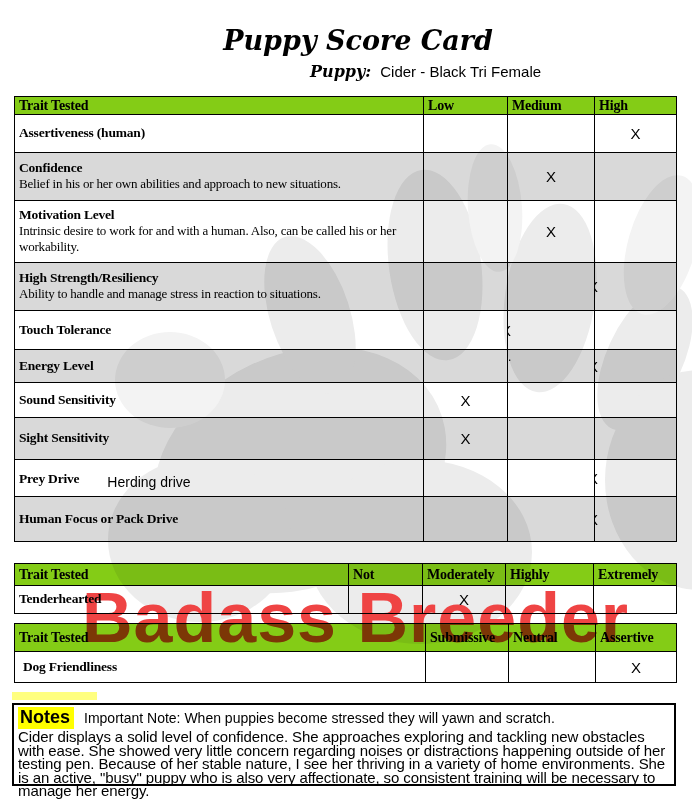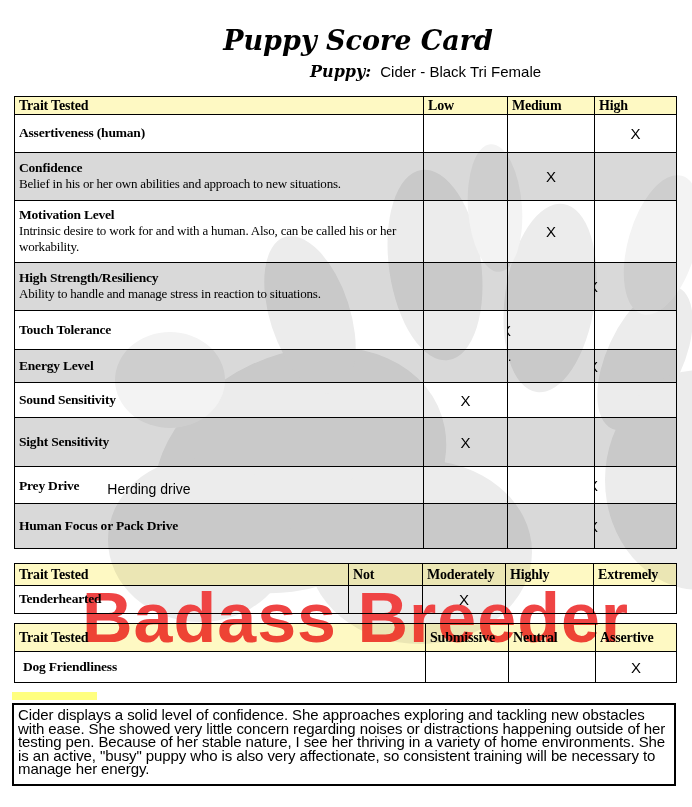--- a/index.html
+++ b/index.html
@@ -13,42 +13,42 @@
     font-family:"DejaVu Serif",serif;font-style:italic;font-weight:bold;font-size:27px;
     letter-spacing:0px;
   }
   .puppy-line{position:absolute;top:62px;left:310px;white-space:nowrap;}
   .puppy-label{font-family:"DejaVu Serif",serif;font-style:italic;font-weight:bold;font-size:16px;}
   .puppy-value{font-family:"Liberation Sans",sans-serif;font-size:15px;margin-left:9px;}
   
   table.score{border-collapse:collapse;table-layout:fixed;position:absolute;left:14px;}
   table.score th,table.score td{border:1.5px solid #000;padding:0;overflow:hidden;}
   table.score th{
-    background:#fef9c3;font-family:"Liberation Serif",serif;font-weight:bold;font-size:14px;
+    background:#84cc16;font-family:"Liberation Serif",serif;font-weight:bold;font-size:14px;
     text-align:left;padding-left:4px;letter-spacing:-0.2px;
   }
   th.center{text-align:center;padding-left:0;}
   td.val-td{vertical-align:middle;text-align:center;font-family:"Liberation Sans",sans-serif;font-size:15px;}
   td.pos-straddle{text-align:left;}
   td.pos-straddle .mark{position:relative;left:-7px;display:inline-block;}
   td.pos-dot{text-align:left;padding-left:3px;font-size:12px;vertical-align:top;}
   .trait-cell{
     display:flex;flex-direction:column;justify-content:space-between;height:100%;
     box-sizing:border-box;padding:1px 5px 2px 4px;
   }
   .trait-name{font-family:"Liberation Serif",serif;font-weight:bold;font-size:13.5px;letter-spacing:-0.2px;}
   .trait-desc{font-family:"Liberation Serif",serif;font-size:13px;letter-spacing:-0.2px;}
   .herding-note{
     font-family:"Liberation Sans",sans-serif;font-size:14px;font-weight:normal;
     margin-left:28px;position:relative;top:4px;
   }
   #main-table{top:96px;width:662px;}
   #main-table tr.hdr{height:18px;}
   .r0{height:38px;} .r1{height:48px;} .r2{height:62px;} .r3{height:48px;} .r4{height:39px;}
-  .r5{height:33px;} .r6{height:35px;} .r7{height:49px;} .r8{height:37px;} .r9{height:45px;}
+  .r5{height:33px;} .r6{height:35px;} .r7{height:42px;} .r8{height:37px;} .r9{height:45px;}
   tr.gray td{background:#d9d9d9;}
   #table2{top:563px;width:662px;}
   #table2 tr.hdr{height:22px;} #table2 tr.data{height:28px;}
   #table3{top:623px;width:662px;}
   #table3 tr.hdr{height:28px;} #table3 tr.data{height:31px;}
   
   .yellow-smudge{position:absolute;left:12px;top:692px;width:85px;height:8px;background:rgba(255,255,0,0.5);}
   .notes-box{
     position:absolute;left:12px;top:703px;width:664px;height:83px;border:2px solid #000;
     box-sizing:border-box;padding:2px 5px 0 4px;
@@ -260,20 +260,24 @@
           </td>
       <td class="val-td"><span class="mark"></span></td>
       <td class="val-td"><span class="mark"></span></td>
       <td class="val-td"><span class="mark">X</span></td>
     </tr>
   </tbody>
     </table>
 
   <div class="yellow-smudge"></div>
   <div class="notes-box">
+    <div class="notes-head">
+      <span class="notes-label">Notes</span>
+      <span class="notes-important">Important Note: When puppies become stressed they will yawn and scratch.</span>
+    </div>
     <p class="notes-body">Cider displays a solid level of confidence. She approaches exploring and tackling new obstacles with ease. She showed very little concern regarding noises or distractions happening outside of her testing pen. Because of her stable nature, I see her thriving in a variety of home environments. She is an active, "busy" puppy who is also very affectionate, so consistent training will be necessary to manage her energy.</p>
   </div>
 
   <div class="watermark">
     <svg class="wm-paw" width="692" height="807" viewBox="0 0 692 807">
       <g fill="#ececec">
         <ellipse cx="300" cy="470" rx="152" ry="116" transform="rotate(-25 300 470)"></ellipse>
         <ellipse cx="200" cy="540" rx="92" ry="82"></ellipse>
         <ellipse cx="420" cy="552" rx="112" ry="92"></ellipse>
         <ellipse cx="310" cy="315" rx="40" ry="82" transform="rotate(-18 310 315)"></ellipse>

